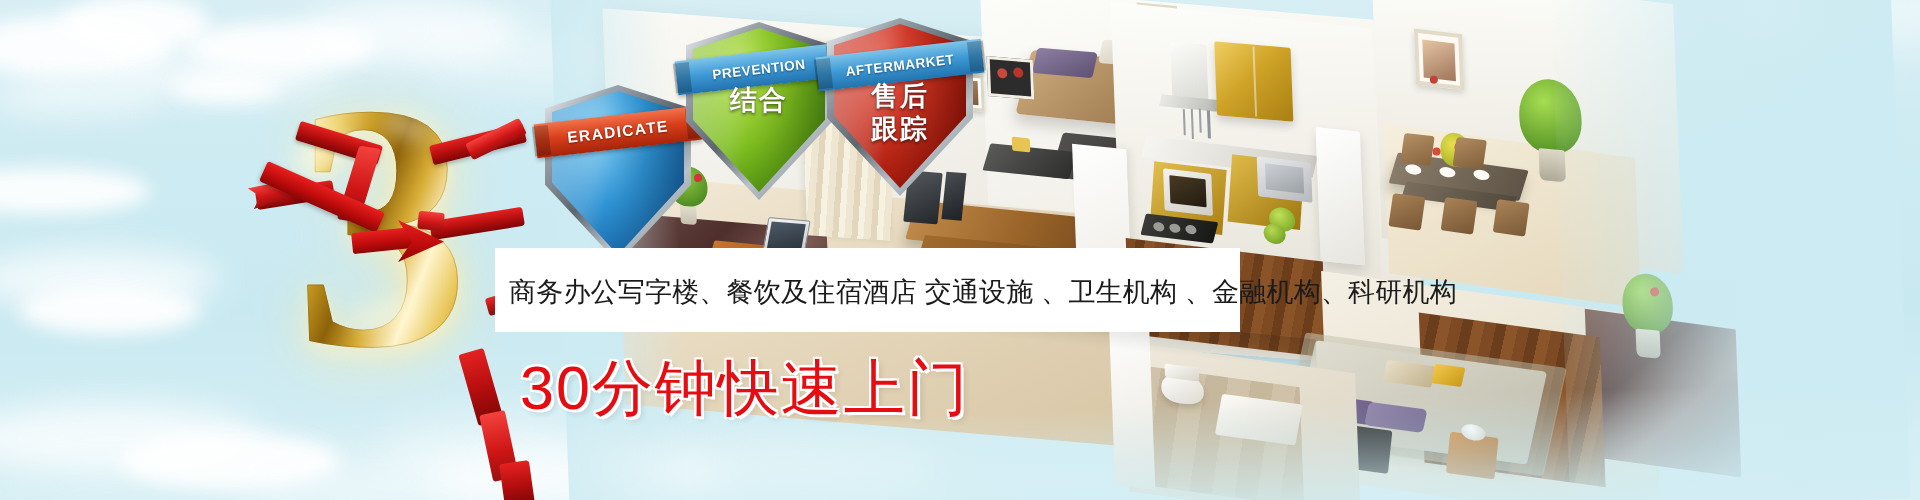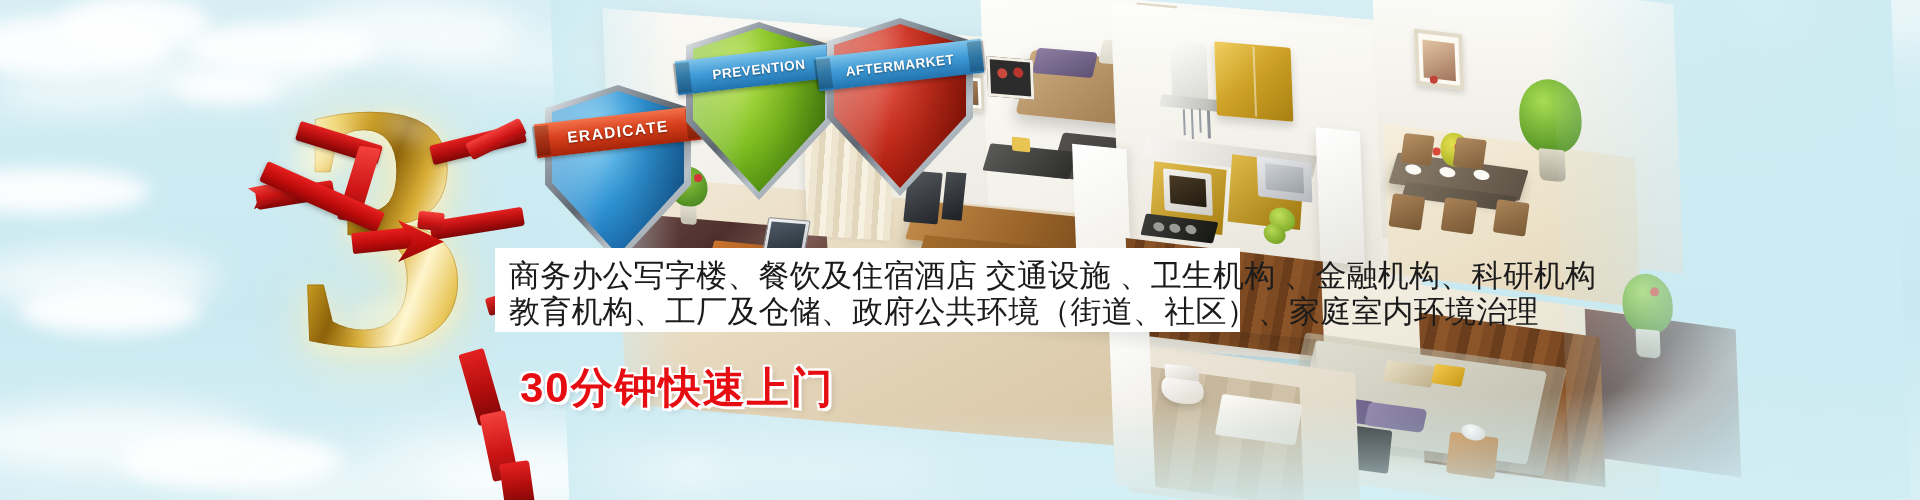--- a/index.html
+++ b/index.html
@@ -102,31 +102,32 @@
     font-family:"Liberation Sans",sans-serif;
   }
 
   
   #panel{
     position:absolute;left:495px;top:248px;width:745px;height:84px;
     background:#ffffff;
   }
   #panel .ln{
     position:absolute;left:14px;width:726px;
-    font-size:31px;line-height:24.5px;color:#1b1b1b;
+    font-size:27px;line-height:24.5px;color:#1b1b1b;
     white-space:nowrap;letter-spacing:.2px;
     font-family:"Liberation Sans",sans-serif;
+    margin-top:16px;
   }
   #panel .ln1{top:16px;}
   #panel .ln2{top:52px;}
 
   
   #headline{
     position:absolute;left:520px;top:352px;
-    font-size:42px;line-height:72px;font-weight:bold;color:#e60d12;
+    font-size:61px;line-height:72px;font-weight:normal;color:#e60d12;
     letter-spacing:2px;white-space:nowrap;
     font-family:"Liberation Sans",sans-serif;
     text-shadow:
       2px 0 0 #fff,-2px 0 0 #fff,0 2px 0 #fff,0 -2px 0 #fff,
       2px 2px 0 #fff,-2px 2px 0 #fff,2px -2px 0 #fff,-2px -2px 0 #fff,
       3px 3px 0 #fff, 4px 4px 6px rgba(0,0,0,.14);
   }
 
   
   #arrow{position:absolute;left:244px;top:178px;width:300px;height:250px;}
@@ -494,32 +495,36 @@
   </div>
 
   <div class="shield" style="left:686px;top:22px;">
     <div class="sh-rim"></div>
     <div class="sh-face green"></div>
     <div class="sh-gloss"></div>
     <div class="sh-band blueband">
       <span class="en sm">PREVENTION</span>
     </div>
     <div class="sh-cn">
+      <div>结合</div>
     </div>
   </div>
 
   <div class="shield" style="left:827px;top:18px;">
     <div class="sh-rim"></div>
     <div class="sh-face red"></div>
     <div class="sh-gloss"></div>
     <div class="sh-band blueband">
       <span class="en sm">AFTERMARKET</span>
     </div>
+    <div class="sh-cn">
+      <div>售后</div>
+      <div>跟踪</div>
+    </div>
   </div>
 
   <div id="panel">
     <div class="ln ln1">商务办公写字楼、餐饮及住宿酒店 交通设施 、卫生机构 、金融机构、科研机构</div>
-    <div class="ln ln2">教育机构、工厂及仓储、政府公共环境（街道、社区）、家庭室内环境治理</div>
   </div>
 
   <div id="headline">30分钟快速上门</div>
 
 </div>
 
 </body></html>

